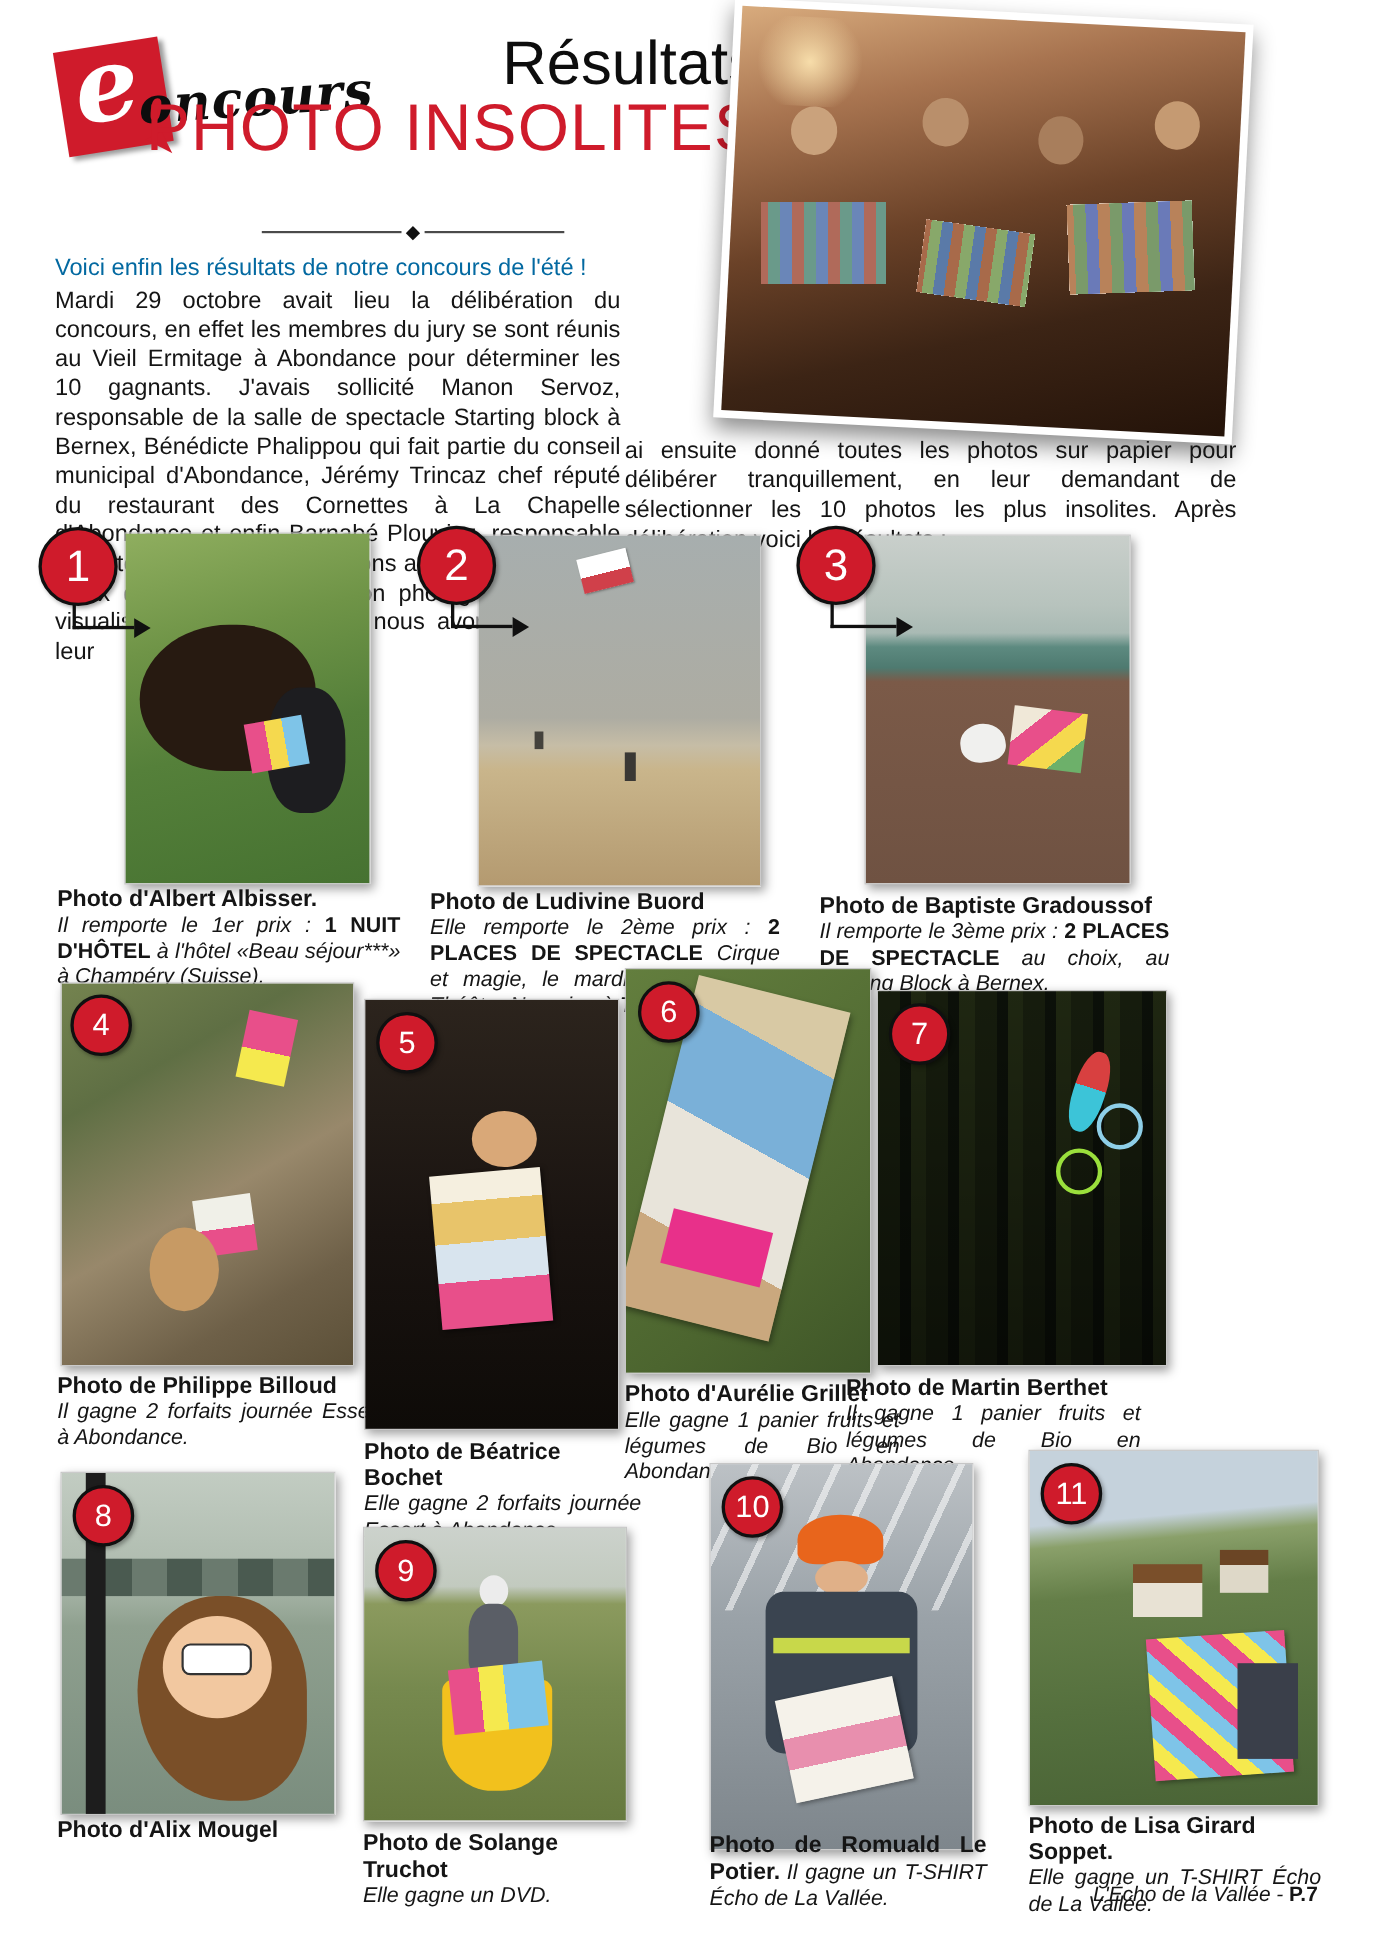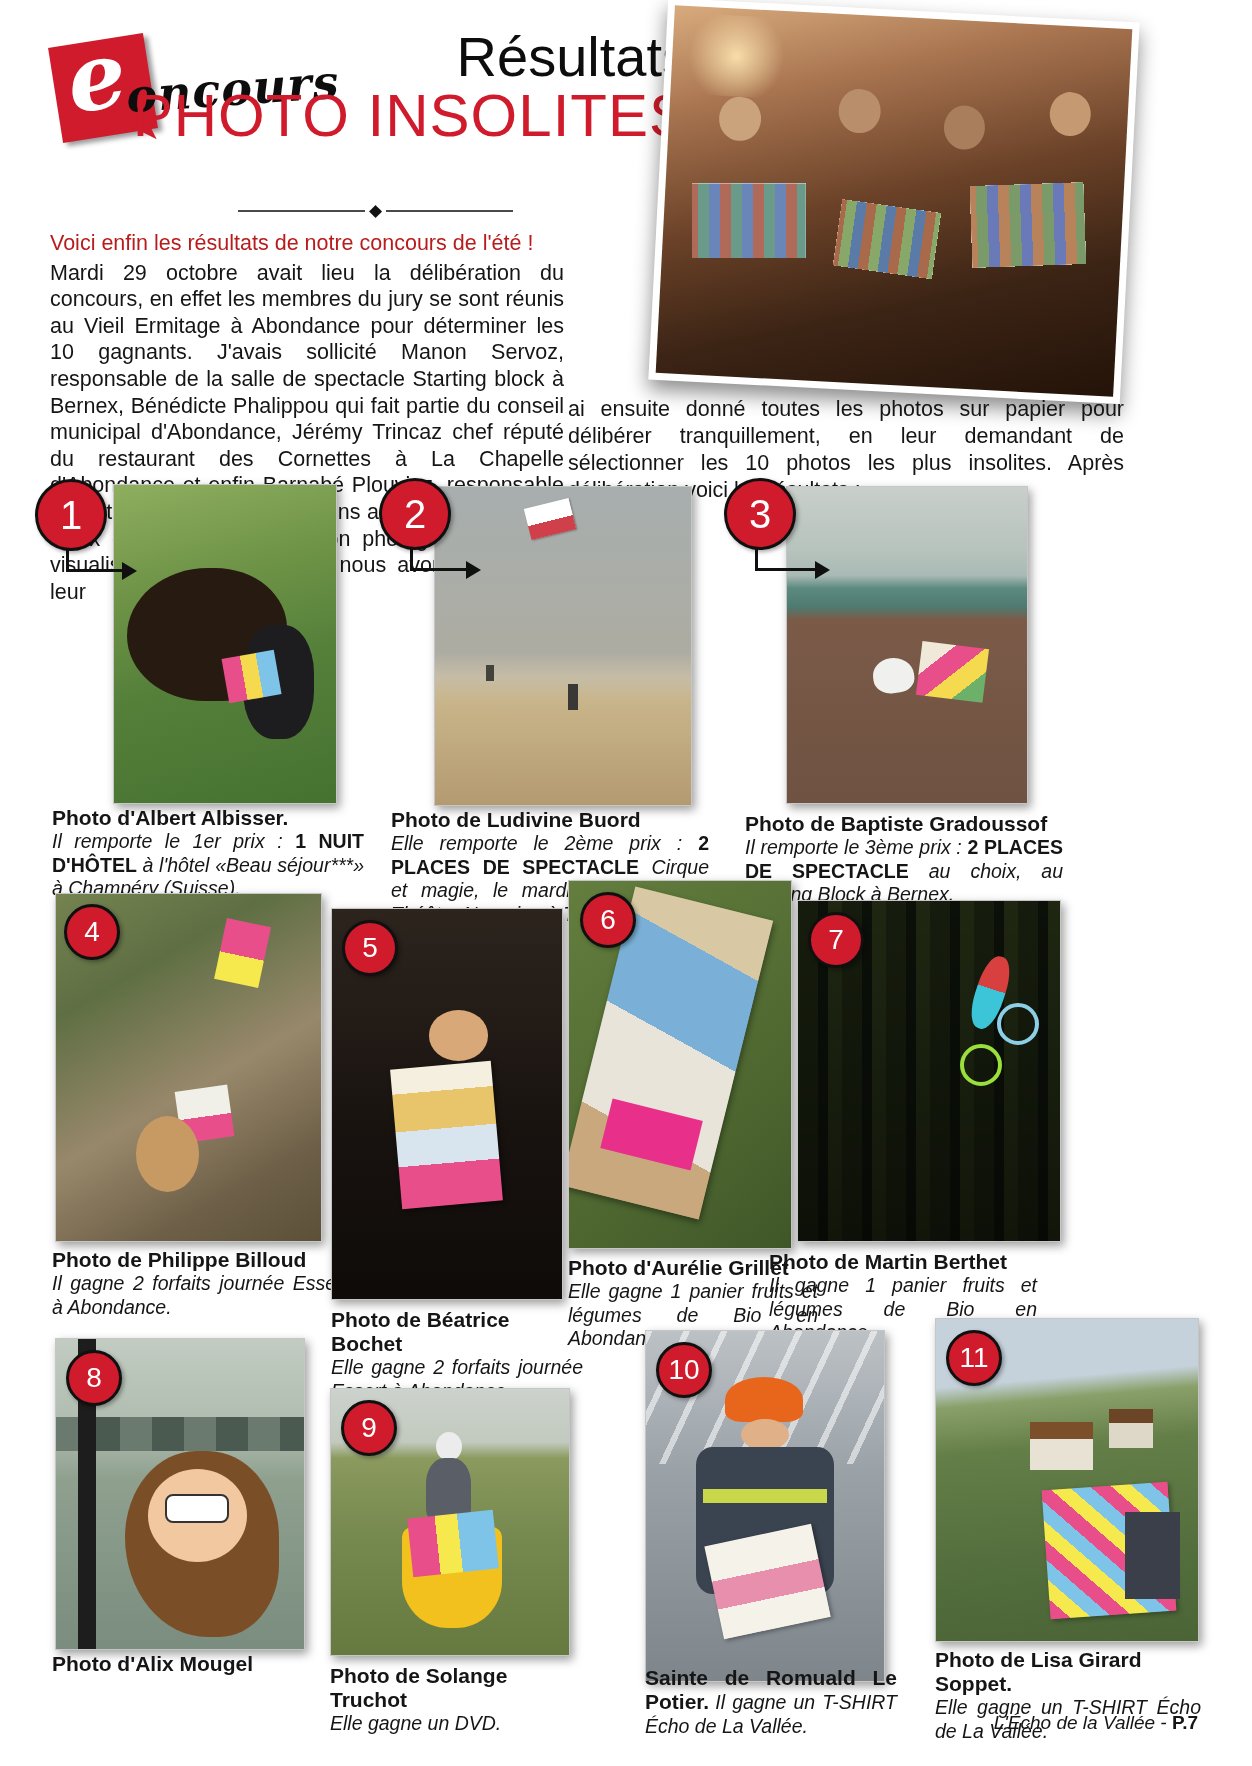--- a/index.html
+++ b/index.html
@@ -24,21 +24,21 @@
   .divider .glyph{font-size:17px;color:#111;padding:0 4px;line-height:1;}
 
   
   .photo-top{position:absolute;left:658px;top:10px;width:458px;height:368px;background:#fff;
         padding:7px;transform:rotate(3deg);box-shadow:0 10px 20px rgba(0,0,0,.45);}
   .photo-top-img{position:relative;width:100%;height:100%;overflow:hidden;
         background:linear-gradient(165deg,#d8ab7d 0%,#a87450 22%,#6b4228 48%,#3c2415 72%,#241309 100%);}
 
   
   .intro-left{position:absolute;left:50px;top:230px;width:514px;font-size:21.5px;line-height:26.6px;}
-  .intro-lead{margin-bottom:3px;color:#b91c1c;}
+  .intro-lead{margin-bottom:3px;color:#0369a1;}
   .intro-body{text-align:justify;}
   .intro-right{position:absolute;left:568px;top:396px;width:556px;font-size:21.5px;
         line-height:27px;text-align:justify;}
 
   
   .photo{position:absolute;overflow:hidden;border:1px solid #c6c6c6;
         box-shadow:3px 4px 9px rgba(0,0,0,.38);background:#ddd;}
   .d{position:absolute;}
 
   
@@ -237,21 +237,21 @@
     <i class="d" style="left:33%;top:13%;width:33%;height:13%;background:#e8651c;border-radius:50% 50% 22% 22%;"></i>
     <i class="d" style="left:40%;top:25%;width:20%;height:9%;background:#e0b088;border-radius:50%;"></i>
     <i class="d" style="left:21%;top:33%;width:58%;height:42%;background:#3a4450;border-radius:12%;"></i>
     <i class="d" style="left:24%;top:45%;width:52%;height:4%;background:#c8d84a;"></i>
     <i class="d" style="left:28%;top:58%;width:46%;height:27%;background:linear-gradient(180deg,#f5f2ea 0 38%,#e88fae 38% 68%,#f5f2ea 68%);transform:rotate(-12deg);box-shadow:2px 2px 4px rgba(0,0,0,.35);"></i>
   </div>
   <div class="badge badge-sm" style="left:656px;top:1342px;">
     <span>10</span>
   </div>
   <div class="cap" style="left:645px;top:1666px;width:252px;text-align:justify;">
-    <span class="cap-name inline">Sainte de Romuald Le Potier.</span>
+    <span class="cap-name inline">Photo de Romuald Le Potier.</span>
     <span class="cap-text inline"><i> Il gagne un T-SHIRT Écho de La Vallée.</i><b></b><i></i></span>
   </div>
 
   <div class="photo" style="left:935px;top:1318px;width:262px;height:322px;background:linear-gradient(175deg,#c5d2dc 0%,#c5d2dc 20%,#8aa06a 26%,#647e48 40%,#55703e 70%,#4a6436 100%);">
     <i class="d" style="left:36%;top:32%;width:24%;height:15%;background:linear-gradient(180deg,#7a4f2a 0 35%,#e8e2d4 35%);"></i>
     <i class="d" style="left:66%;top:28%;width:17%;height:12%;background:linear-gradient(180deg,#6b4525 0 35%,#ded8c8 35%);"></i>
     <i class="d" style="left:42%;top:52%;width:48%;height:40%;background:repeating-linear-gradient(45deg,#e84f8a 0 14px,#f5e94e 14px 28px,#7ec4e8 28px 42px);transform:rotate(-4deg);box-shadow:2px 2px 5px rgba(0,0,0,.35);"></i>
     <i class="d" style="left:72%;top:60%;width:21%;height:27%;background:#3a3f4a;"></i>
   </div>
   <div class="badge badge-sm" style="left:946px;top:1330px;">

